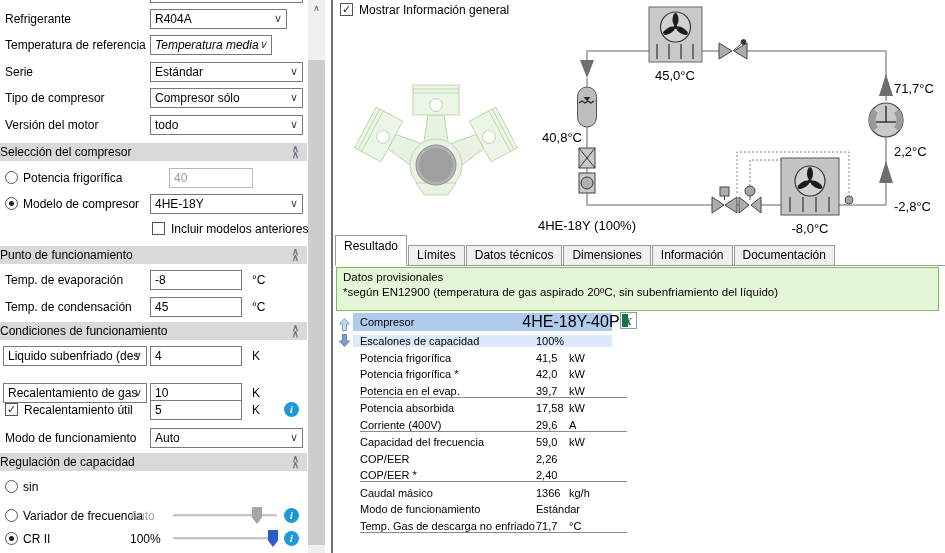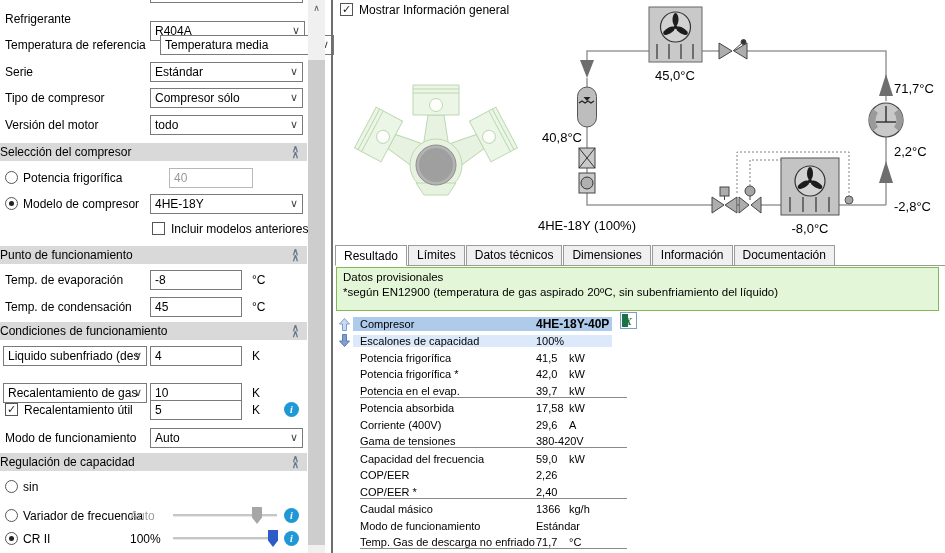--- a/index.html
+++ b/index.html
@@ -50,60 +50,60 @@
   #overview-row .olbl { position:absolute; left:19px; top:1px; white-space:nowrap; }
 
   #diagram-svg { position:absolute; left:334px; top:0; }
   .dg-label { font-size:13px; fill:#000; font-family:"Liberation Sans",sans-serif; }
 
   
   #tabs { position:absolute; left:335px; top:245px; width:610px; height:21px;
           border-bottom:1px solid #9a9a9a; display:flex; align-items:flex-end; }
   .tab { height:20px; padding:0 8px; line-height:19px; background:#f0f0f0;
          border:1px solid #9a9a9a; border-bottom:none; margin-right:1px; white-space:nowrap; }
-  .tab.active { background:#fff; height:21px; line-height:20px; margin-bottom:-1px;
+  .tab.active { background:#fff; height:31px; line-height:20px; margin-bottom:-1px;
          border-bottom:1px solid #fff; font-family:"Liberation Sans",sans-serif; }
 
   
   #notice { position:absolute; left:336px; top:267px; width:603px; height:44px;
             background:#e4f6d8; border:1px solid #86b85a; padding:2px 6px; font-size:11.5px; line-height:15px; }
 
   
   #result-table { position:absolute; left:335px; top:314px; width:600px; }
   .trow { display:flex; height:16.5px; align-items:flex-end; font-size:11px; }
   .t-arrow { width:18px; display:flex; justify-content:center; align-items:center; }
   .t-body { display:flex; width:259px; padding-left:7px; align-items:center; }
   .t-body .t-label { width:176px; white-space:nowrap; }
   .t-val-num { display:inline-block; min-width:33px; white-space:nowrap; }
   .t-unit { white-space:nowrap; }
   .hl1 .t-body { background:#aecbec; }
   .hl2 .t-body { background:#dbe9fa; }
-  .bold { font-weight:bold; font-size:12px; }
+  .bold { font-weight:normal; font-size:16px; }
   .tdivider { margin-left:25px; width:267px; border-top:1px solid #8a8a8a; height:0; }
   .xlicon { margin-left:8px; }
 </style>
 </head>
 <body>
 
 <div id="app">
 
   <div id="left-panel">
 
     <div class="abs" style="left:150px; top:0; width:153px; height:3px; border:1px solid #7a7a7a; border-top:none;"></div>
 
     <div class="lrow" style="top:9px">
       <span class="lbl">Refrigerante</span>
-      <div class="combo" style="left:150px; width:155px;margin-top:12px;">
+      <div class="combo" style="left:150px; width:137px;">
         <span>R404A</span>
         <span class="cv">∨</span>
       </div>
     </div>
     <div class="lrow" style="top:35px">
       <span class="lbl">Temperatura de referencia</span>
-      <div class="combo" style="left:160px; width:174px;">
+      <div class="combo" style="left:150px; width:122px;font-style:italic;">
         <span>Temperatura media</span>
         <span class="cv">∨</span>
       </div>
     </div>
     <div class="lrow" style="top:62px">
       <span class="lbl">Serie</span>
       <div class="combo" style="left:150px; width:153px;">
         <span>Estándar</span>
         <span class="cv">∨</span>
       </div>
@@ -466,27 +466,20 @@
       </span>
     </div>
     <div class="trow">
       <span class="t-arrow"></span>
       <span class="t-body">
         <span class="t-label">Corriente (400V)</span>
         <span class="t-val-num">29,6</span>
         <span class="t-unit">A</span>
       </span>
     </div>
-    <div class="trow">
-      <span class="t-arrow"></span>
-      <span class="t-body">
-        <span class="t-label">Gama de tensiones</span>
-        <span class="t-val-num">380-420V</span>
-      </span>
-    </div>
 
     <div class="tdivider"></div>
 
     <div class="trow">
       <span class="t-arrow"></span>
       <span class="t-body">
         <span class="t-label">Capacidad del frecuencia</span>
         <span class="t-val-num">59,0</span>
         <span class="t-unit">kW</span>
       </span>

